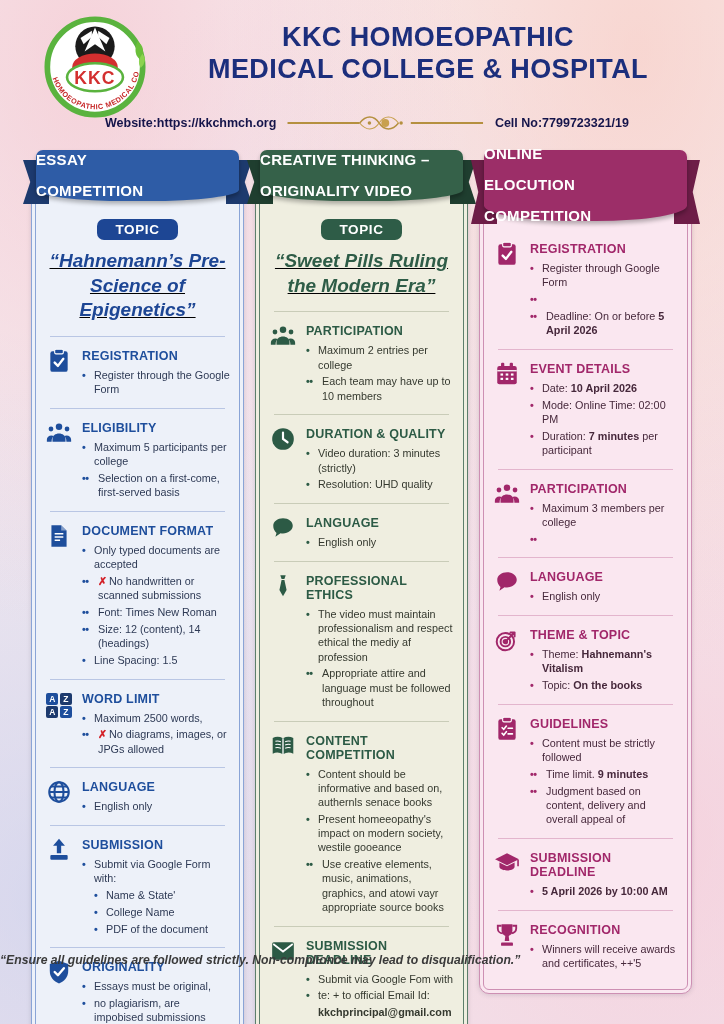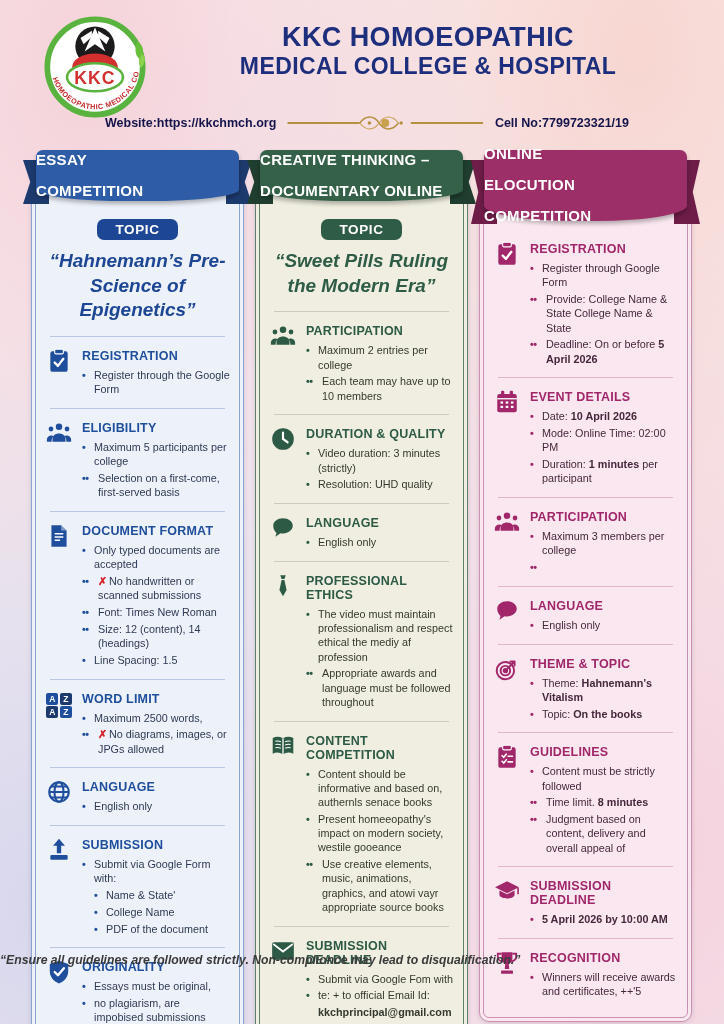--- a/index.html
+++ b/index.html
@@ -10,21 +10,21 @@
       radial-gradient(ellipse at 88% 5%, rgba(248,198,188,.6), transparent 45%),
       radial-gradient(ellipse at 6% 88%, rgba(188,199,236,.5), transparent 45%),
       radial-gradient(ellipse at 92% 82%, rgba(246,193,209,.55), transparent 50%),
       radial-gradient(ellipse at 50% 45%, rgba(231,223,241,.45), transparent 65%),
       linear-gradient(180deg,#f8eff1,#f2e7ee);}
   
   header{position:relative;height:150px;}
   .logo{position:absolute;left:38px;top:12px;width:114px;height:114px;}
   .titles{position:absolute;left:150px;right:18px;top:22px;text-align:center;color:#1c2e7c;font-weight:bold;letter-spacing:.4px;}
   .title1{font-size:27px;line-height:1.15;}
-  .title2{font-size:23px;line-height:1.2;}
+  .title2{font-size:27px;line-height:1.2;}
   .meta-row{position:absolute;left:105px;right:95px;top:110px;display:flex;align-items:center;gap:8px;}
   .meta{font-size:12.5px;font-weight:bold;color:#14144a;white-space:nowrap;}
   .orn{flex:1;height:26px;}
   
   .columns{position:absolute;top:150px;left:31px;display:flex;gap:11px;}
   .column{position:relative;width:213px;
     --accent:#1e4e9c;--dark:#1d4694;--panel:#edf1f9;--border:#8aa4d6;--ribbon:#2e5ca6;--ribdark:#1d3a6e;--sep:#b9c6e4;--text:#2e3a55;}
   .panel{margin-top:16px;background:var(--panel);border:1.4px solid var(--border);outline:1px solid var(--border);outline-offset:-5px;
     border-radius:10px;box-shadow:0 1px 5px rgba(70,70,90,.18);padding:48px 12px 14px;}
   .c1 .panel{min-height:714px;}
@@ -33,21 +33,21 @@
   .ribbon{position:absolute;top:0;left:-8px;right:-8px;height:58px;z-index:3;}
   .c3 .ribbon{height:78px;}
   .tail{position:absolute;top:10px;bottom:4px;width:26px;background:var(--ribdark);}
   .tail-l{left:0;clip-path:polygon(0 0,100% 0,100% 100%,0 100%,28% 50%);}
   .tail-r{right:0;clip-path:polygon(0 0,100% 0,72% 50%,100% 100%,0 100%);}
   .rcenter{position:absolute;left:13px;right:13px;top:0;bottom:7px;background:var(--ribbon);
     border-radius:7px 7px 45% 45% / 7px 7px 22% 22%;box-shadow:0 3px 4px rgba(0,0,0,.28);
     display:flex;flex-direction:column;align-items:flex-start;justify-content:center;
     color:#fff;font-weight:bold;font-size:15px;line-height:1.25;text-align:center;letter-spacing:.3px;gap:12px;}
   
-  .topic-wrap{text-align:center;padding:4px 0 2px;}
+  .topic-wrap{text-align:center;padding:4px 0 2px;text-decoration:underline;}
   .topic-badge{display:inline-block;background:var(--dark);color:#fff;font-weight:bold;font-size:13.5px;
     padding:3px 18px;border-radius:7px;letter-spacing:.6px;}
   .topic-text{font-style:italic;font-weight:bold;color:var(--dark);font-size:19px;margin:9px 2px 8px;line-height:1.3;}
   
   .sep{border:0;border-top:1.2px solid var(--sep);margin:3px 6px;position:relative;}
   .sep.dot::after{content:'';position:absolute;left:50%;top:-3.2px;width:5.5px;height:5.5px;border-radius:50%;
     background:var(--accent);transform:translateX(-50%);}
   .section{display:flex;gap:8px;padding:6px 0;}
   .sec-icon{flex:0 0 30px;display:flex;justify-content:center;align-items:flex-start;color:var(--accent);padding-top:2px;}
   .sec-icon svg{width:26px;height:26px;}
@@ -298,21 +298,21 @@
             </div>
           </div>
         </div>
       </section>
       <section class="column c2" style="--accent: #2c5a45; --dark: #2e5c47; --panel: #efeee0; --border: #5d7f6c; --ribbon: #356149; --ribdark: #1f3e2f; --sep: #c9ccb8; --text: #35392f;">
         <div class="ribbon">
           <span class="tail tail-l"></span>
           <span class="tail tail-r"></span>
           <div class="rcenter">
             <span>CREATIVE THINKING –</span>
-            <span>DOCUMENTARY ONLINE</span>
+            <span>ORIGINALITY VIDEO</span>
           </div>
         </div>
         <div class="panel">
           <div class="topic-wrap"><span class="topic-badge">TOPIC</span><div class="topic-text">“Sweet Pills Ruling the Modern Era”</div></div>
           <hr class="sep dot">
           <div class="section">
             <span class="sec-icon">
               <svg viewBox="0 0 24 24" fill="currentColor">
                 <circle cx="12" cy="6.2" r="3"></circle>
                 <path d="M6 17.5c0-3 2.7-5 6-5s6 2 6 5V20H6z"></path>
@@ -385,21 +385,21 @@
             </span>
             <div class="sec-body">
               <div class="sec-title">PROFESSIONAL ETHICS</div>
               <div class="bullets">
                 <div class="bullet">
                   <span class="marker">•</span>
                   <span>The video must maintain professionalism and respect ethical the mediy af profession</span>
                 </div>
                 <div class="bullet">
                   <span class="marker dbl">••</span>
-                  <span>Appropriate awards and language must be followed throughout</span>
+                  <span>Appropriate attire and language must be followed throughout</span>
                 </div>
               </div>
             </div>
           </div>
           <hr class="sep">
           <div class="section">
             <span class="sec-icon">
               <svg viewBox="0 0 24 24" fill="currentColor">
                 <path d="M2.5 4.5C5.5 3 8.8 3 12 4.8 15.2 3 18.5 3 21.5 4.5v14.6c-3-1.5-6.3-1.4-9.5.4-3.2-1.8-6.5-1.9-9.5-.4z"></path>
                 <path d="M12 4.8v15" stroke="#fff" stroke-width="1.2"></path>
@@ -487,21 +487,20 @@
             </span>
             <div class="sec-body">
               <div class="sec-title">REGISTRATION</div>
               <div class="bullets">
                 <div class="bullet">
                   <span class="marker">•</span>
                   <span>Register through Google Form</span>
                 </div>
                 <div class="bullet">
                   <span class="marker dbl">••</span>
-                  <span>Provide: College Name &amp; State College Name &amp; State</span>
                 </div>
                 <div class="bullet">
                   <span class="marker dbl">••</span>
                   <span>Deadline: On or before <b>5 April 2026</b></span>
                 </div>
               </div>
             </div>
           </div>
           <hr class="sep dot">
           <div class="section">
@@ -527,21 +526,21 @@
                 <div class="bullet">
                   <span class="marker">•</span>
                   <span>Date: <b>10 April 2026</b></span>
                 </div>
                 <div class="bullet">
                   <span class="marker">•</span>
                   <span>Mode: Online  Time: 02:00 PM</span>
                 </div>
                 <div class="bullet">
                   <span class="marker">•</span>
-                  <span>Duration: <b>1 minutes</b> per participant</span>
+                  <span>Duration: <b>7 minutes</b> per participant</span>
                 </div>
               </div>
             </div>
           </div>
           <hr class="sep dot">
           <div class="section">
             <span class="sec-icon">
               <svg viewBox="0 0 24 24" fill="currentColor">
                 <circle cx="12" cy="6.2" r="3"></circle>
                 <path d="M6 17.5c0-3 2.7-5 6-5s6 2 6 5V20H6z"></path>
@@ -616,21 +615,21 @@
             </span>
             <div class="sec-body">
               <div class="sec-title">GUIDELINES</div>
               <div class="bullets">
                 <div class="bullet">
                   <span class="marker">•</span>
                   <span>Content must be strictly followed</span>
                 </div>
                 <div class="bullet">
                   <span class="marker dbl">••</span>
-                  <span>Time limit. <b>8 minutes</b></span>
+                  <span>Time limit. <b>9 minutes</b></span>
                 </div>
                 <div class="bullet">
                   <span class="marker dbl">••</span>
                   <span>Judgment based on content, delivery and overall appeal of</span>
                 </div>
               </div>
             </div>
           </div>
           <hr class="sep dot">
           <div class="section">

